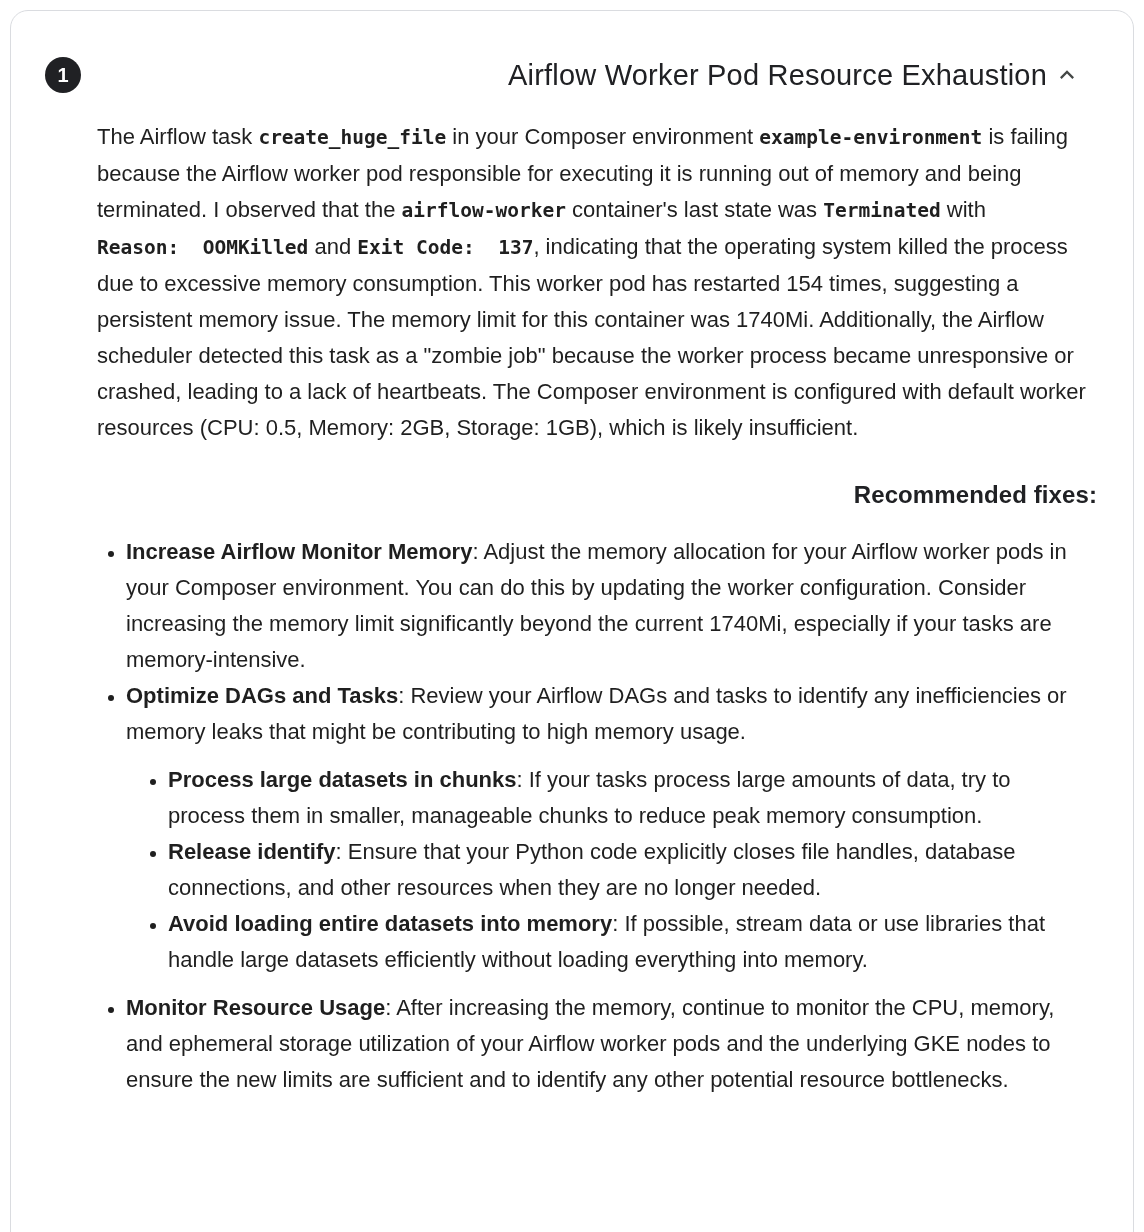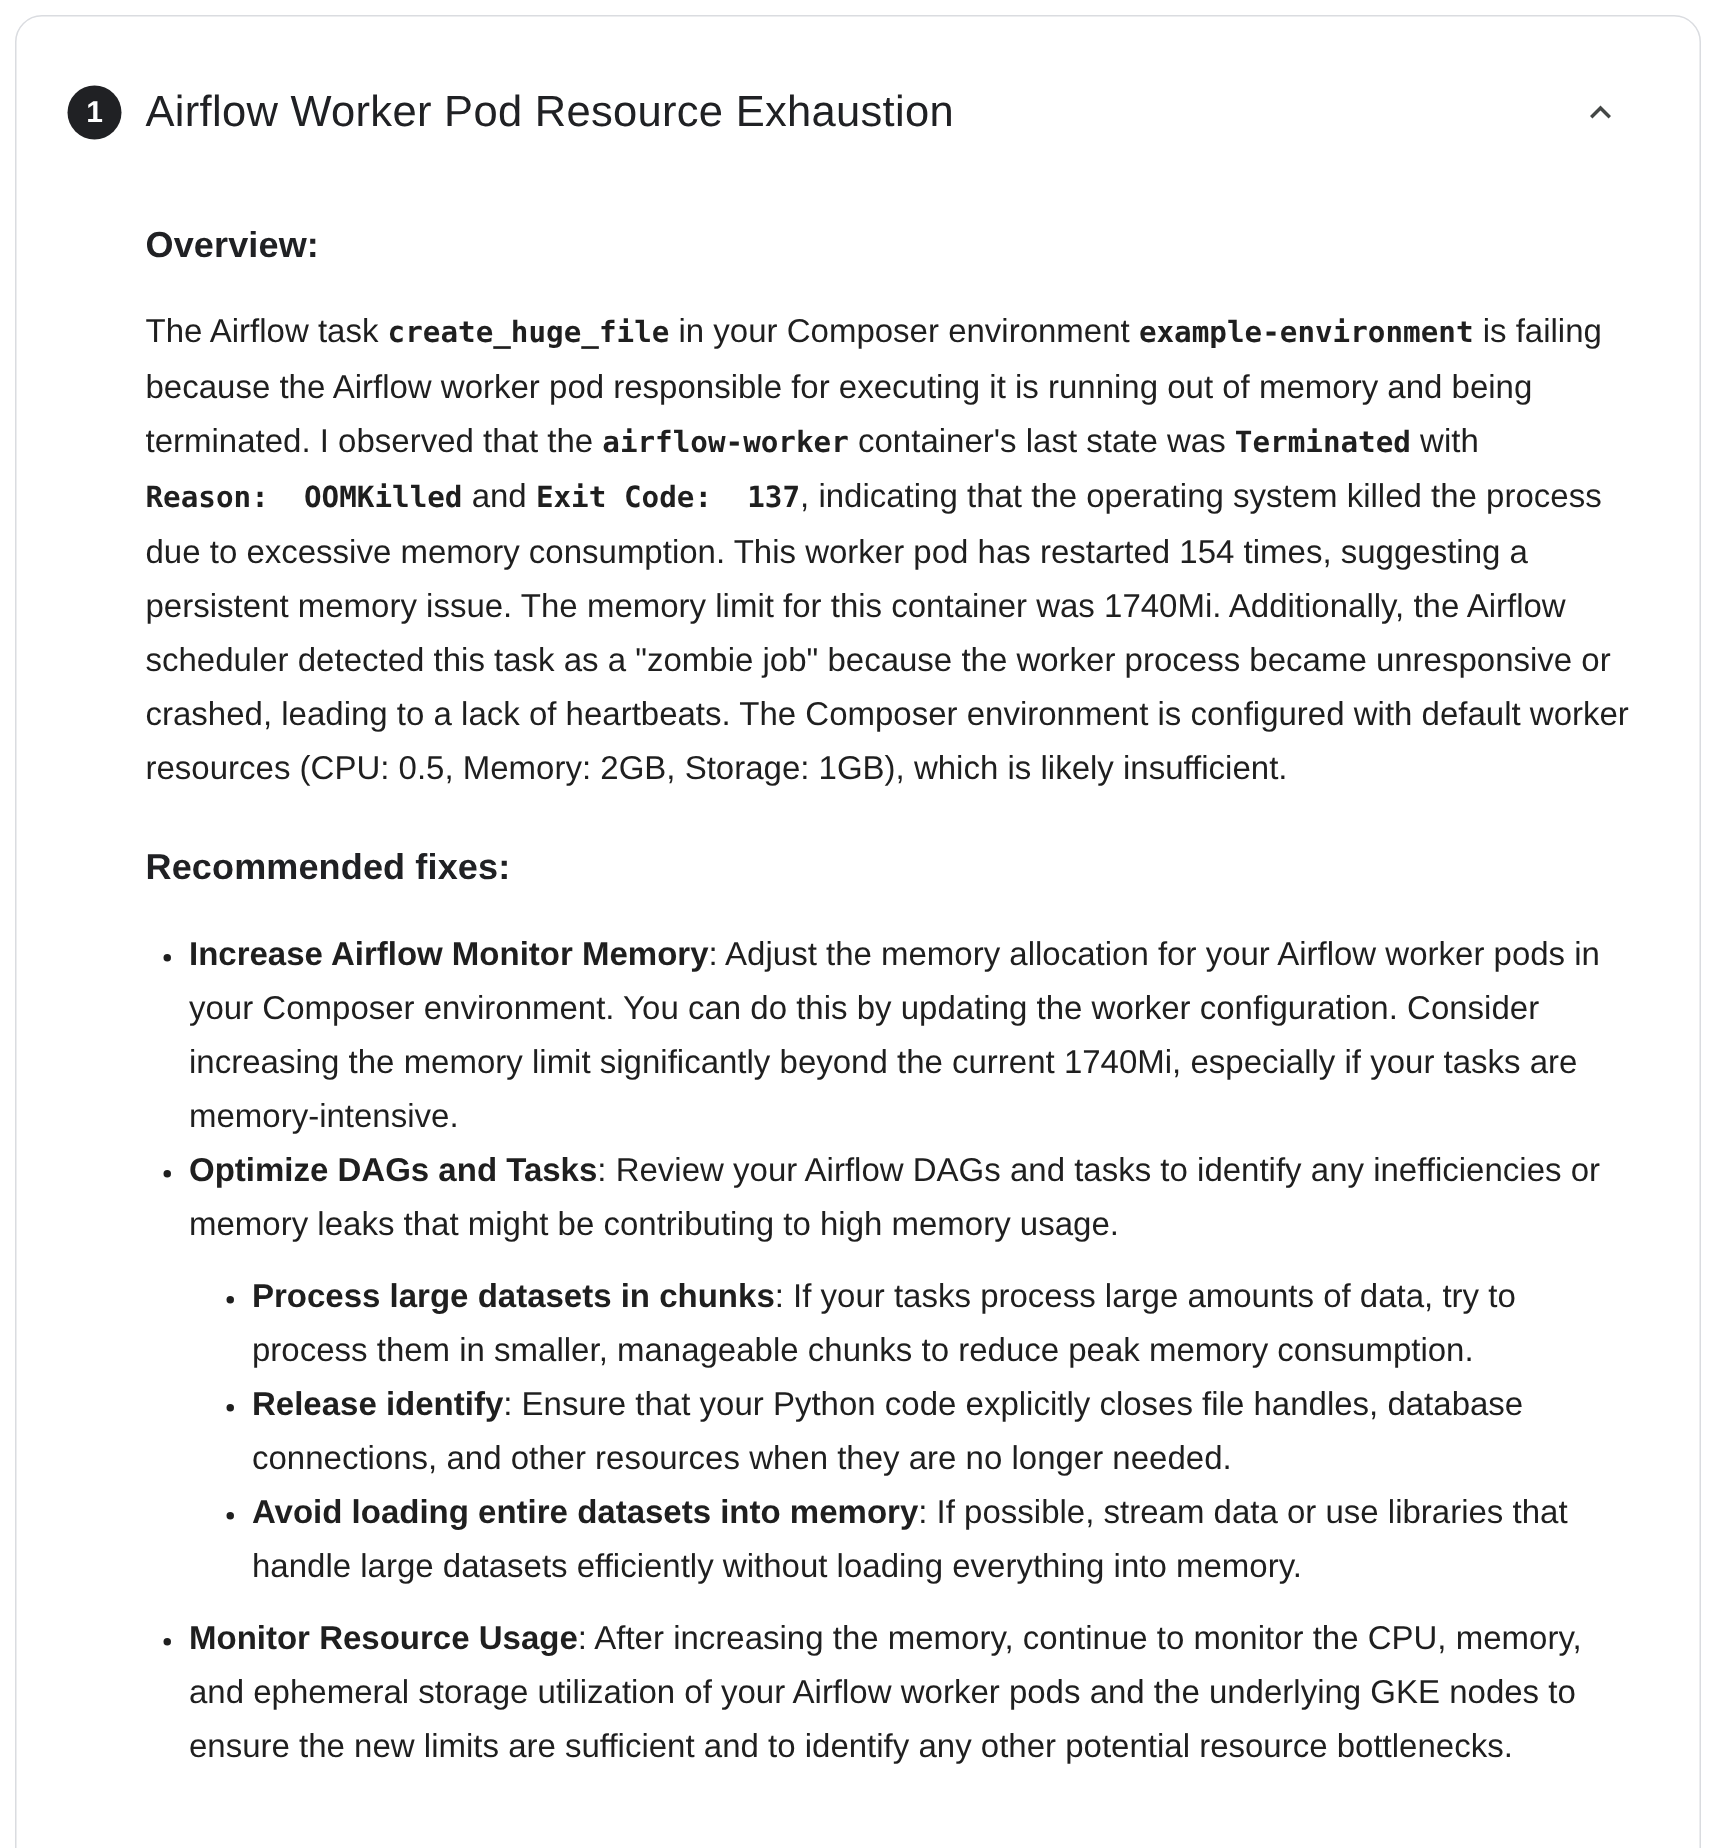--- a/index.html
+++ b/index.html
@@ -26,38 +26,38 @@
     padding:44px 38px 0 34px;
   }
   .badge{
     width:36px;height:36px;border-radius:50%;flex:0 0 36px;
     background:var(--badge-bg);color:var(--badge-fg);
     font-size:20px;font-weight:bold;line-height:36px;text-align:center;
   }
   .title{
     margin:0 0 0 16px;flex:1;
     font-size:29px;font-weight:normal;color:var(--title);
-    letter-spacing:0.2px;line-height:36px;
+    letter-spacing:0.2px;line-height:36px;text-align:right;
   }
   .collapse-btn{
     flex:0 0 auto;margin-right:8px;
     width:40px;height:40px;border:none;background:transparent;
     display:flex;align-items:center;justify-content:center;
     cursor:pointer;padding:0;border-radius:50%;
   }
   .collapse-btn svg{display:block;fill:var(--icon);}
   .card-body{
     padding:0 36px 40px 86px;
   }
   .section-heading{
     margin:54px 0 0 0;
     font-size:24px;font-weight:bold;color:var(--title);
     letter-spacing:0.1px;line-height:30px;
   }
-  .section-heading.fixes{margin-top:34px;}
+  .section-heading.fixes{margin-top:34px;text-align:right;}
   .overview-paragraph{
     margin:24px 0 0 0;
     font-size:22px;line-height:36px;
   }
   .fixes-list{
     margin:24px 0 0 0;
     padding:0 0 0 29px;
     font-size:22px;line-height:36px;
     list-style-type:disc;
   }
@@ -82,21 +82,20 @@
   <div class="card-header">
     <div class="badge">1</div>
     <h1 class="title">Airflow Worker Pod Resource Exhaustion</h1>
     <button class="collapse-btn">
       <svg width="28" height="28" viewBox="0 0 24 24">
         <path d="M7.4 15.4 12 10.8l4.6 4.6L18 14l-6-6-6 6z"></path>
       </svg>
     </button>
   </div>
   <div class="card-body">
-    <h2 class="section-heading">Overview:</h2>
     <p class="overview-paragraph"><span>The Airflow task </span><code class="inline-code">create_huge_file</code><span> in your Composer environment </span><code class="inline-code">example-environment</code><span> is failing because the Airflow worker pod responsible for executing it is running out of memory and being terminated. I observed that the </span><code class="inline-code">airflow-worker</code><span> container's last state was </span><code class="inline-code">Terminated</code><span> with </span><code class="inline-code">Reason:  OOMKilled</code><span> and </span><code class="inline-code">Exit Code:  137</code><span>, indicating that the operating system killed the process due to excessive memory consumption. This worker pod has restarted 154 times, suggesting a persistent memory issue. The memory limit for this container was 1740Mi. Additionally, the Airflow scheduler detected this task as a "zombie job" because the worker process became unresponsive or crashed, leading to a lack of heartbeats. The Composer environment is configured with default worker resources (CPU: 0.5, Memory: 2GB, Storage: 1GB), which is likely insufficient.</span></p>
     <h2 class="section-heading fixes">Recommended fixes:</h2>
     <ul class="fixes-list">
         <li><span class="bold">Increase Airflow Monitor Memory</span><span>: Adjust the memory allocation for your Airflow worker pods in your Composer environment. You can do this by updating the worker configuration. Consider increasing the memory limit significantly beyond the current 1740Mi, especially if your tasks are memory-intensive.</span></li>
         <li><span class="bold">Optimize DAGs and Tasks</span><span>: Review your Airflow DAGs and tasks to identify any inefficiencies or memory leaks that might be contributing to high memory usage.</span><ul>
             <li><span class="bold">Process large datasets in chunks</span><span>: If your tasks process large amounts of data, try to process them in smaller, manageable chunks to reduce peak memory consumption.</span></li>
             <li><span class="bold">Release identify</span><span>: Ensure that your Python code explicitly closes file handles, database connections, and other resources when they are no longer needed.</span></li>
             <li><span class="bold">Avoid loading entire datasets into memory</span><span>: If possible, stream data or use libraries that handle large datasets efficiently without loading everything into memory.</span></li>
           </ul></li>
         <li><span class="bold">Monitor Resource Usage</span><span>: After increasing the memory, continue to monitor the CPU, memory, and ephemeral storage utilization of your Airflow worker pods and the underlying GKE nodes to ensure the new limits are sufficient and to identify any other potential resource bottlenecks.</span></li>

